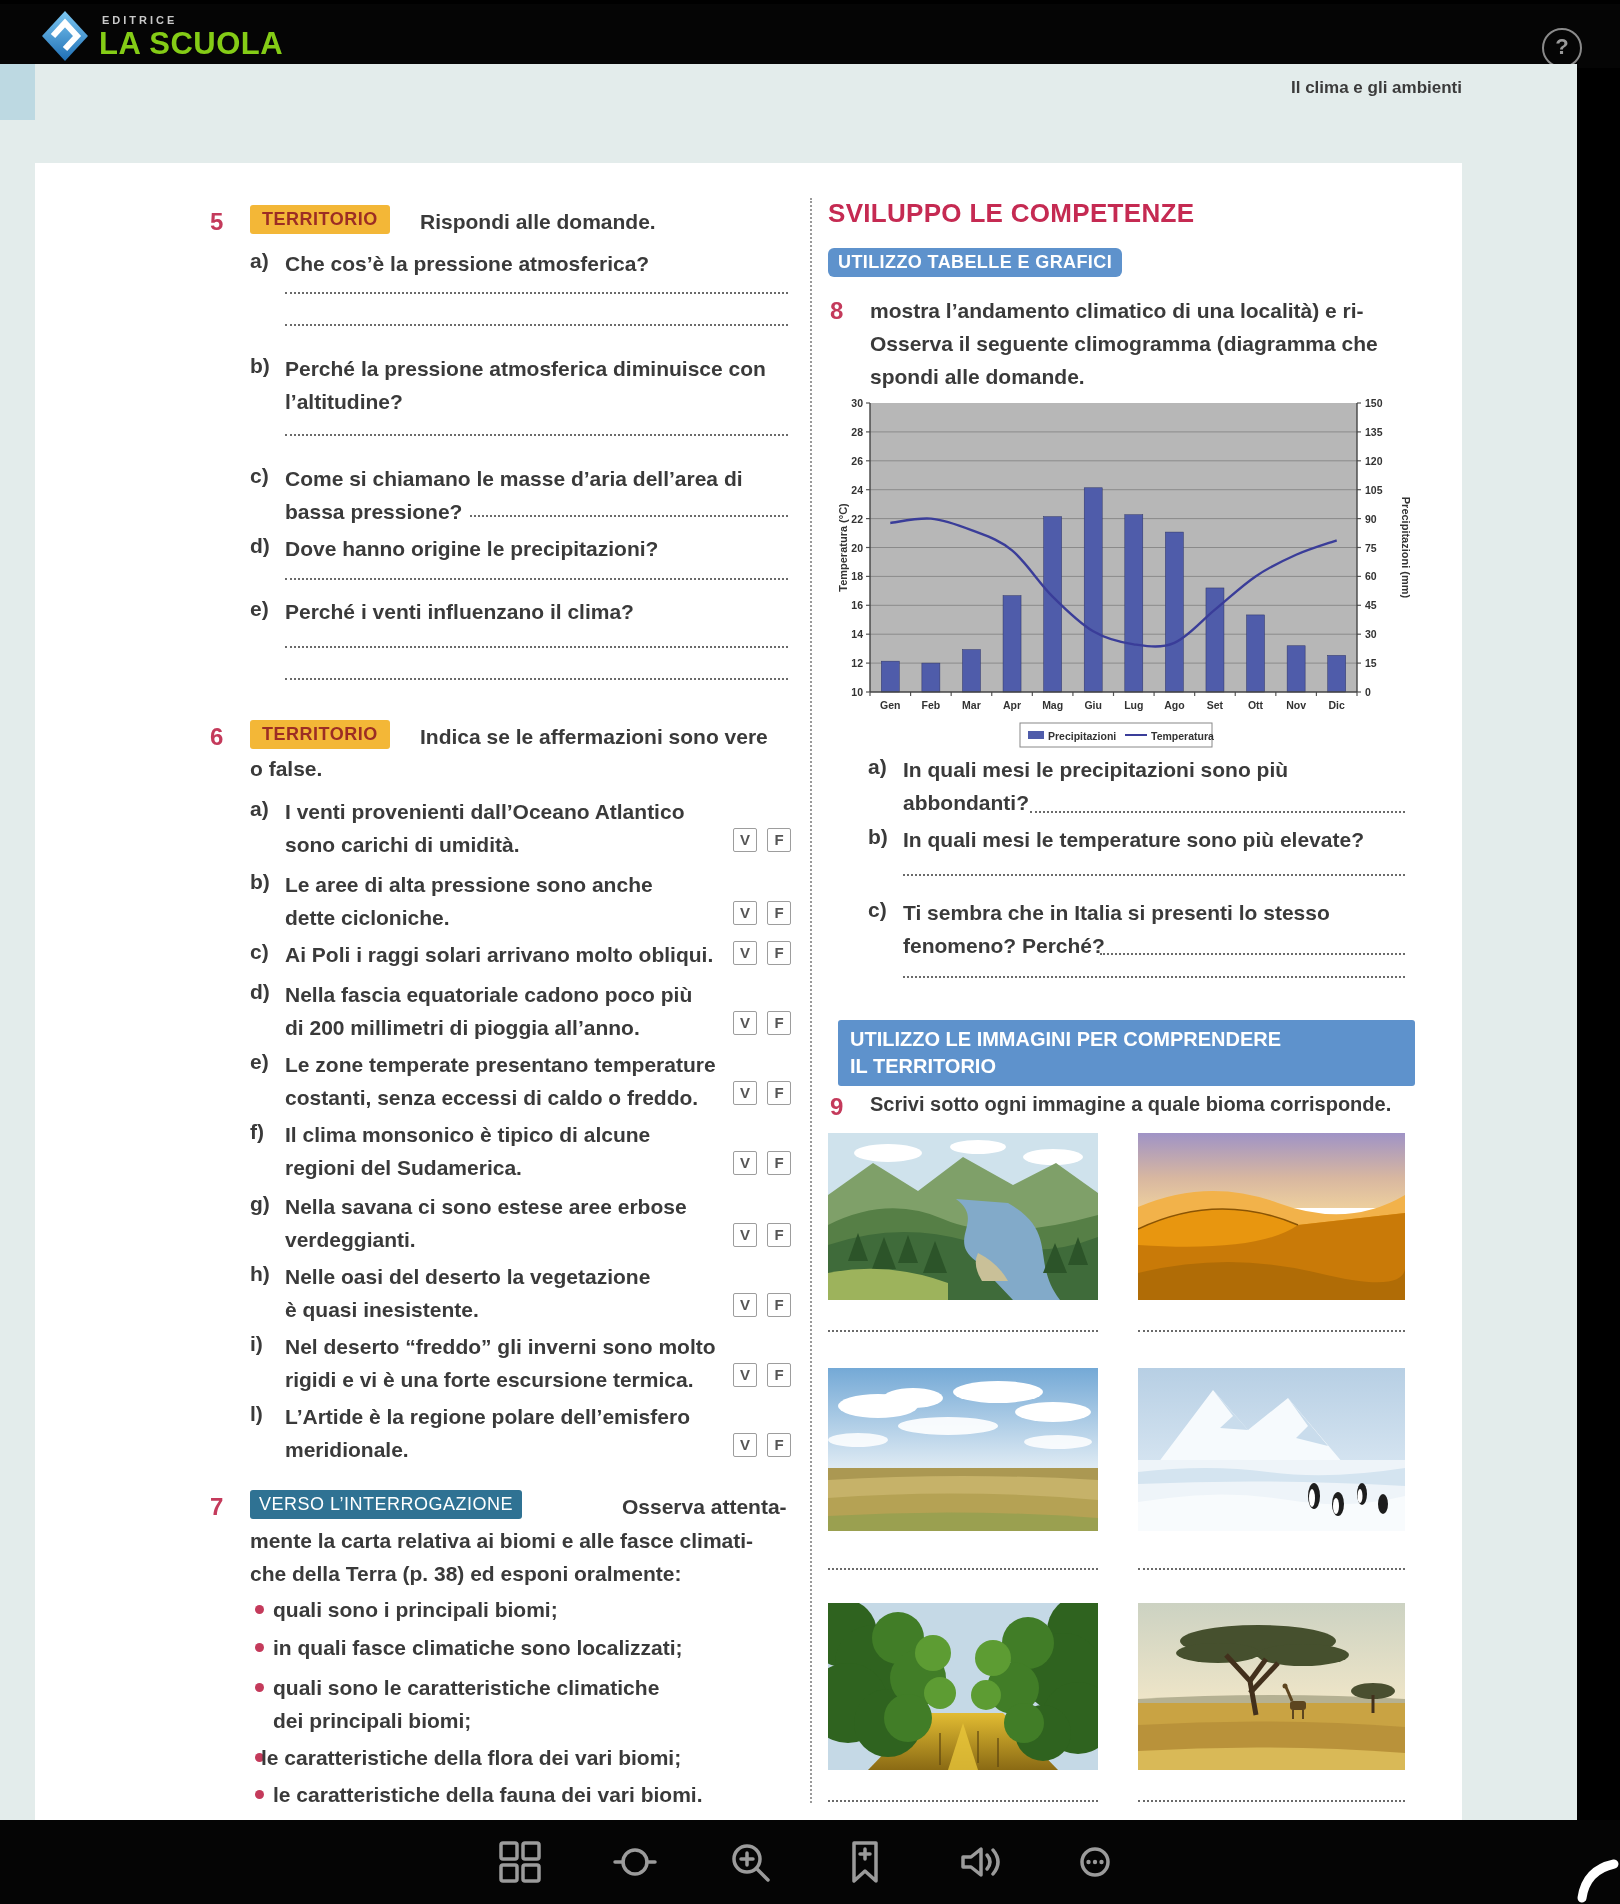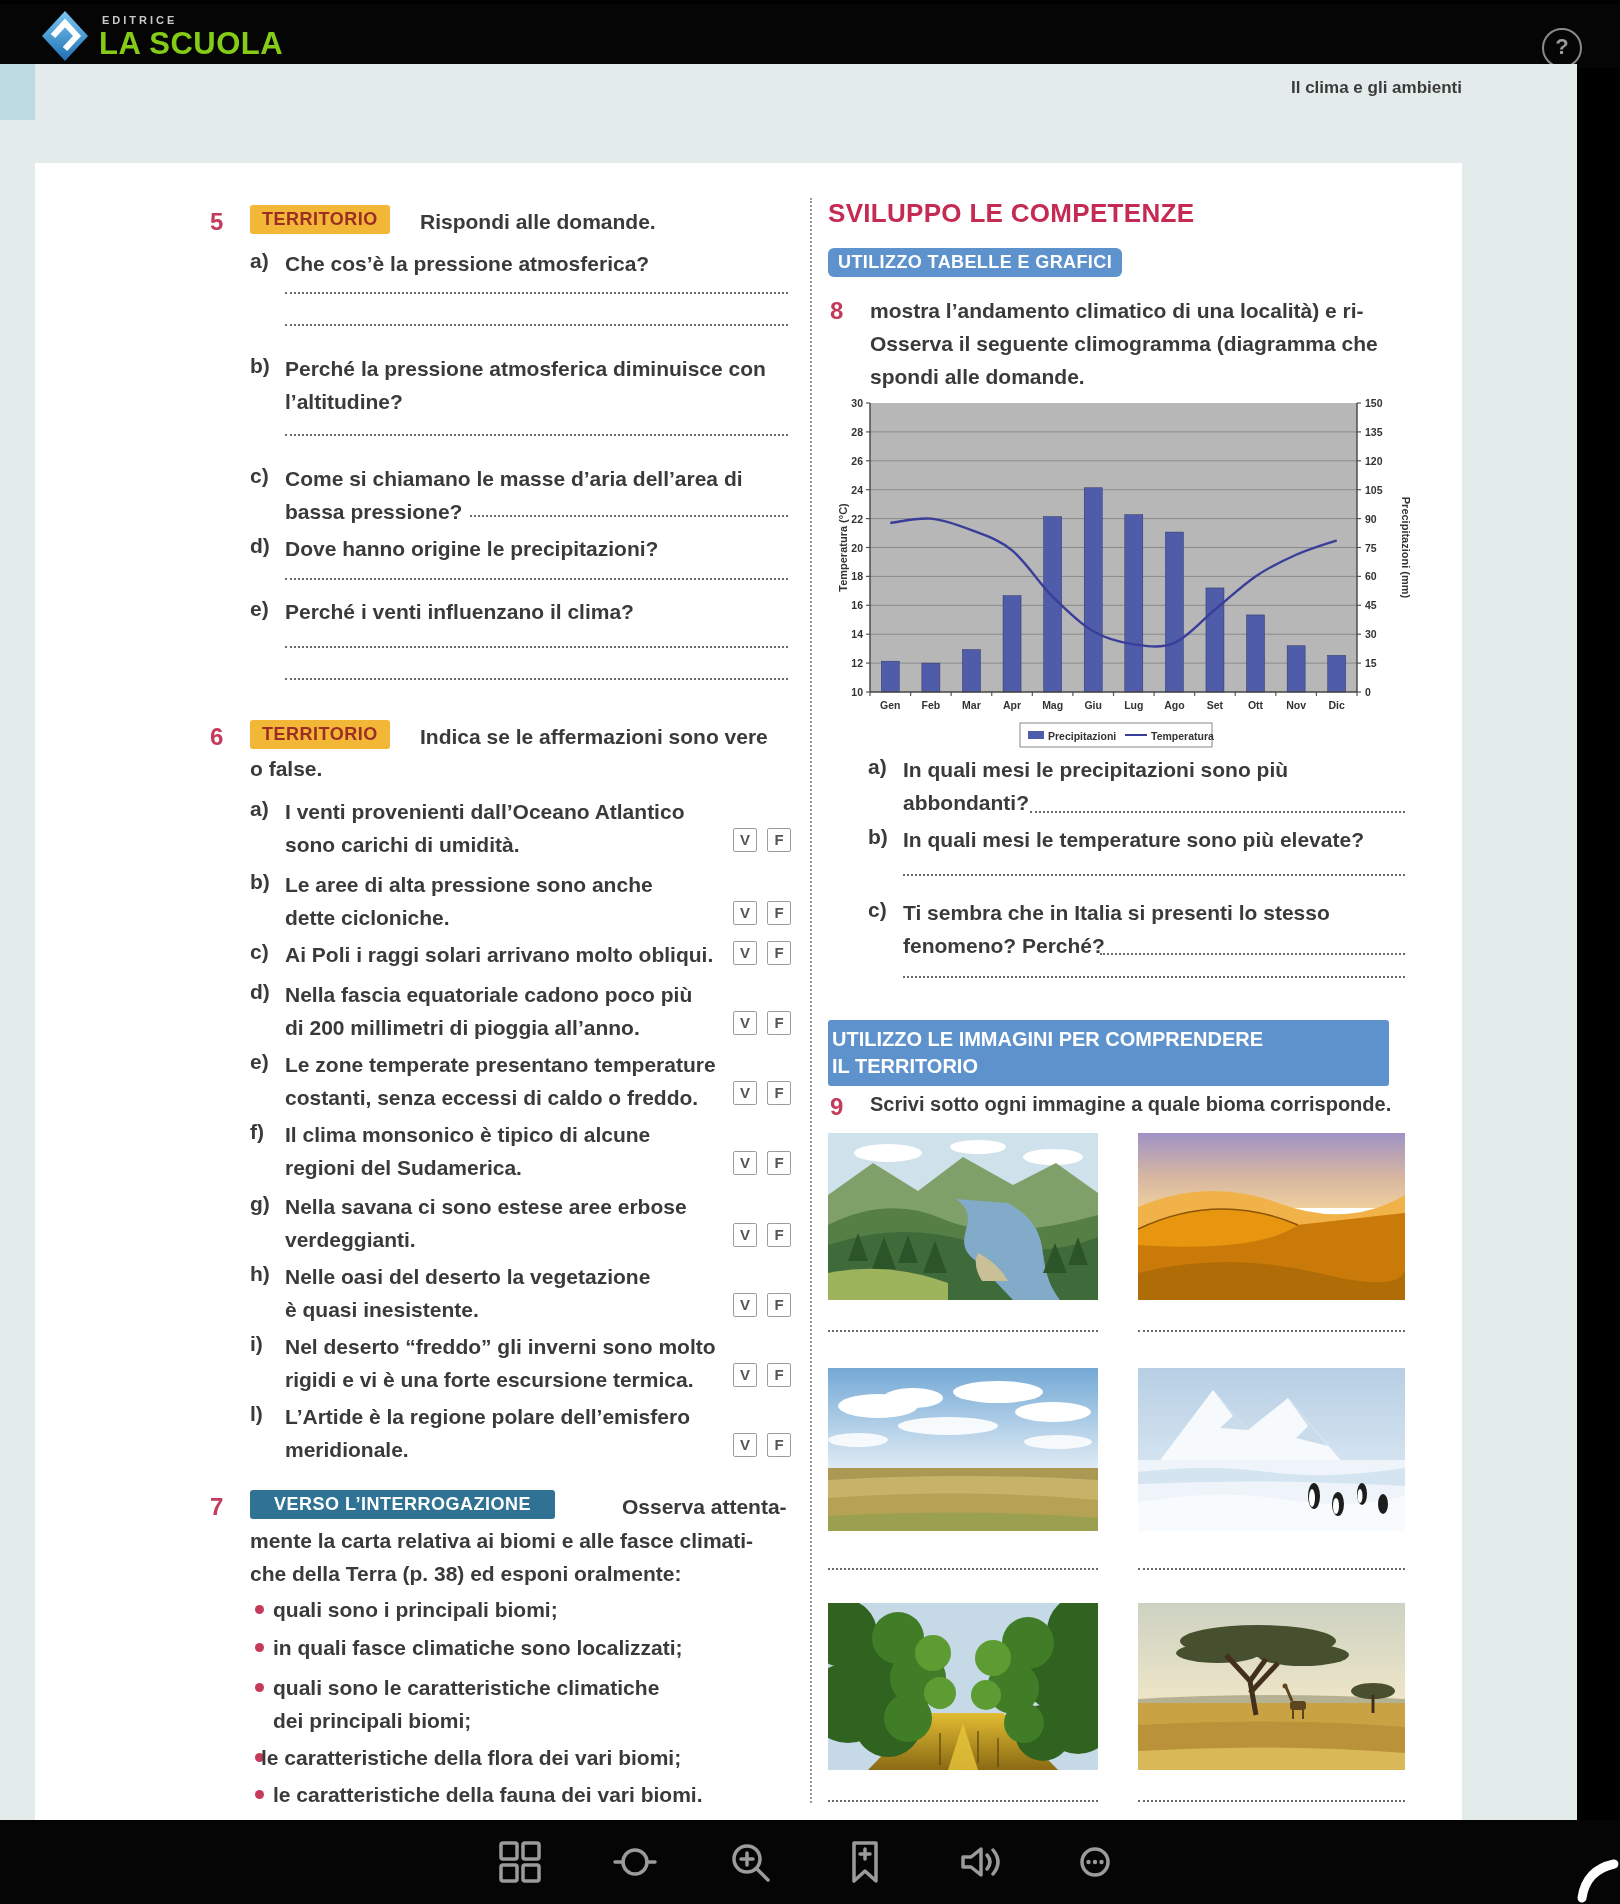--- a/index.html
+++ b/index.html
@@ -13,34 +13,34 @@
         color:#9a9a9a;font-size:22px;font-weight:700;text-align:center;line-height:34px;}
   
   #canvas{position:absolute;left:0;top:64px;width:1577px;height:1756px;background:#e3eceb;}
   #leftstrip{position:absolute;left:0;top:0;width:35px;height:56px;background:#bdd9e2;}
   #runhead{position:absolute;right:115px;top:14px;font-size:17px;font-weight:700;color:#3b3b3b;}
   
   #page{position:absolute;left:35px;top:99px;width:1427px;height:1657px;background:#fff;}
   .num{position:absolute;font-size:24px;font-weight:700;color:#c43a5b;}
   .badge-y{position:absolute;background:#f3b737;color:#9c2d24;font-weight:700;font-size:18px;
            letter-spacing:0.5px;padding:4px 12px;border-radius:3px;}
-  .badge-t{position:absolute;background:#2f7293;color:#fff;font-weight:700;font-size:18px;
-           letter-spacing:0.5px;padding:4px 24px;border-radius:3px;}
+  .badge-t{position:absolute;background:#2f7293;color:#fff;font-weight:400;font-size:18px;
+           letter-spacing:0.5px;padding:4px 9px;border-radius:3px;}
   .badge-b{position:absolute;background:#5e92cc;color:#fff;font-weight:700;font-size:18px;
            letter-spacing:0.4px;padding:4px 10px;border-radius:3px;}
   .h-bold{position:absolute;font-size:21px;font-weight:700;color:#3a3a3a;}
   .txt{position:absolute;font-size:21px;line-height:33px;color:#3a3a3a;font-weight:600;}
   .ltr{position:absolute;font-size:21px;font-weight:700;color:#3a3a3a;}
   .wline{position:absolute;height:0;border-bottom:2px dotted #6a6a6a;}
   .vf{position:absolute;width:22px;height:22px;border:1.5px solid #9d9d9d;border-radius:2px;
       font-size:15px;font-weight:700;color:#555;text-align:center;line-height:21px;background:#fff;}
   #divider{position:absolute;left:775px;top:35px;height:1605px;border-left:2px dotted #9a9a9a;}
   .rtitle{position:absolute;font-size:26px;font-weight:700;color:#c52a52;letter-spacing:0.3px;}
   .banner{position:absolute;background:#5e92cc;color:#fff;font-weight:700;font-size:20px;
-          line-height:27px;padding:6px 4px;border-radius:3px;}
+          line-height:27px;padding:6px 12px;border-radius:3px;margin-left:10px;}
   .bullet{position:absolute;width:9px;height:9px;border-radius:50%;background:#c43a5b;}
   .photo{position:absolute;overflow:hidden;}
   .photo svg{display:block;}
   
   #climograph{position:absolute;left:800px;top:230px;width:575px;height:365px;}
   .ctick{font-size:10.5px;font-weight:700;fill:#333;font-family:"Liberation Sans",sans-serif;}
   .caxis{font-size:11px;font-weight:700;fill:#333;font-family:"Liberation Sans",sans-serif;}
   
   #toolbar{position:absolute;left:0;top:1820px;width:1620px;height:84px;background:#050505;}
   .tool{position:absolute;top:19px;width:46px;height:46px;}

